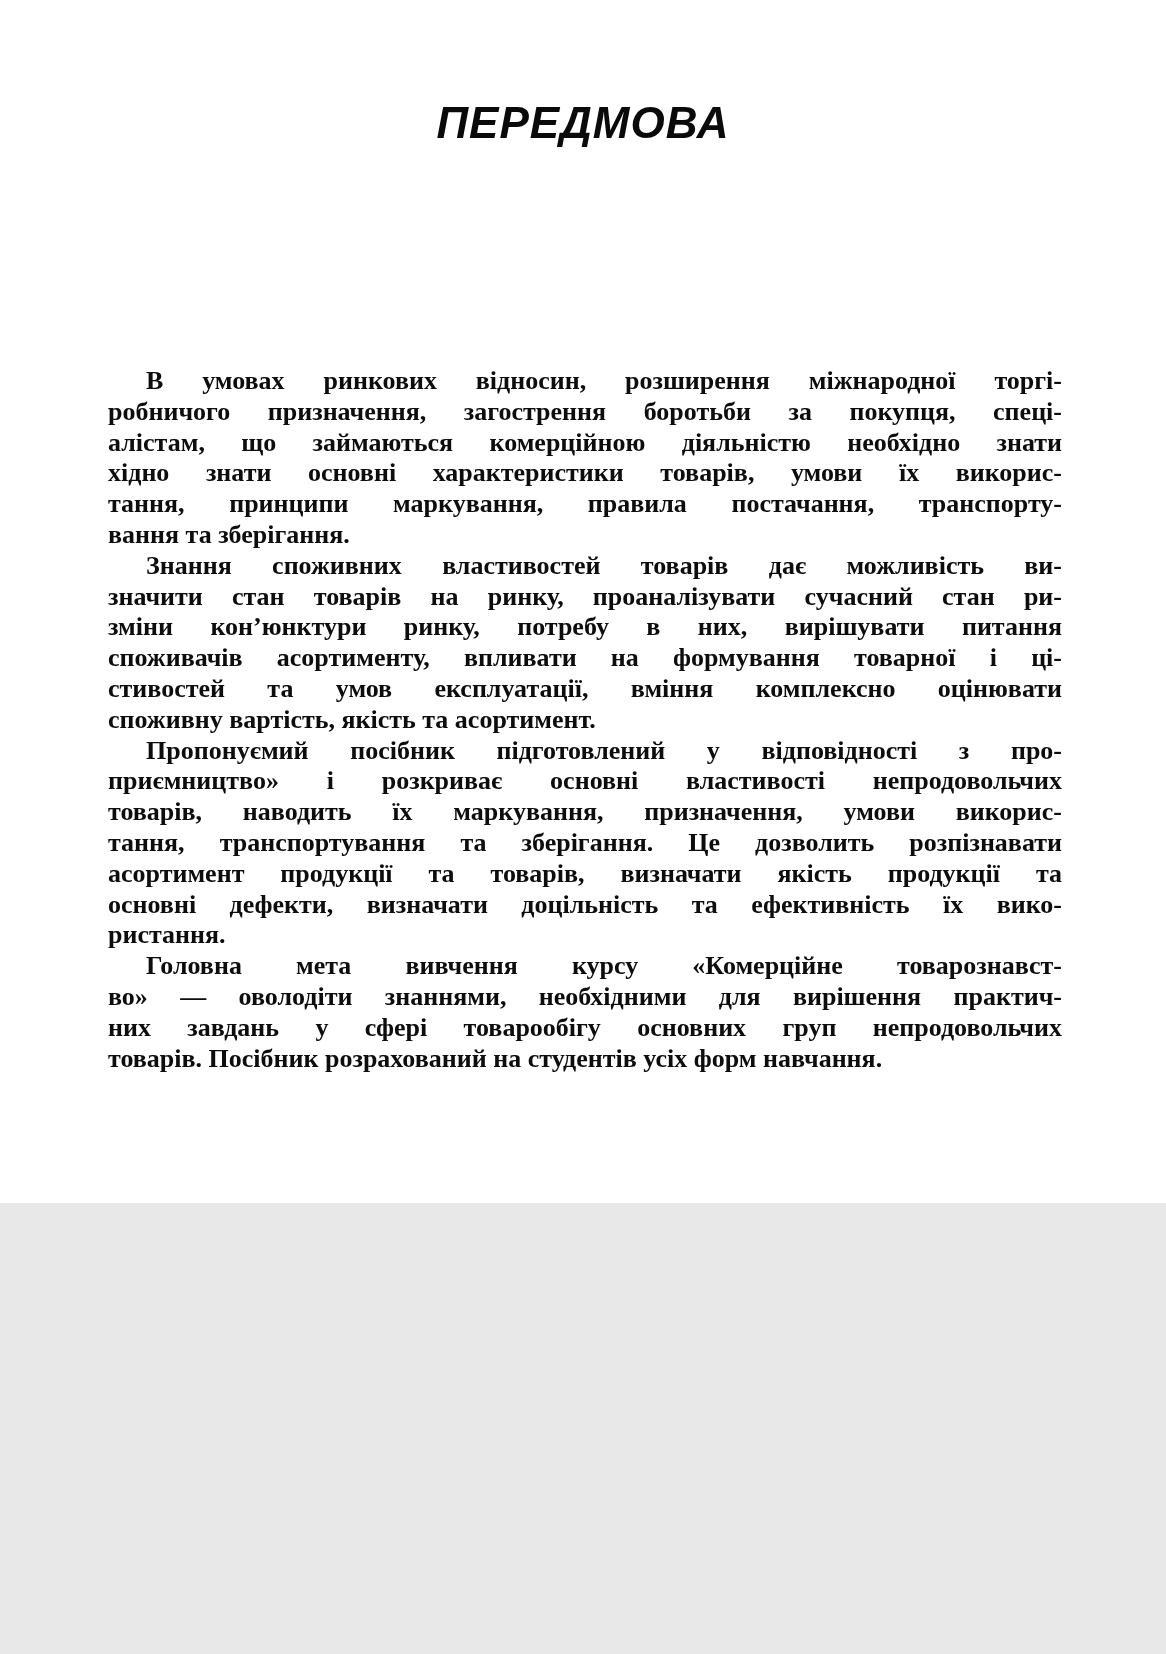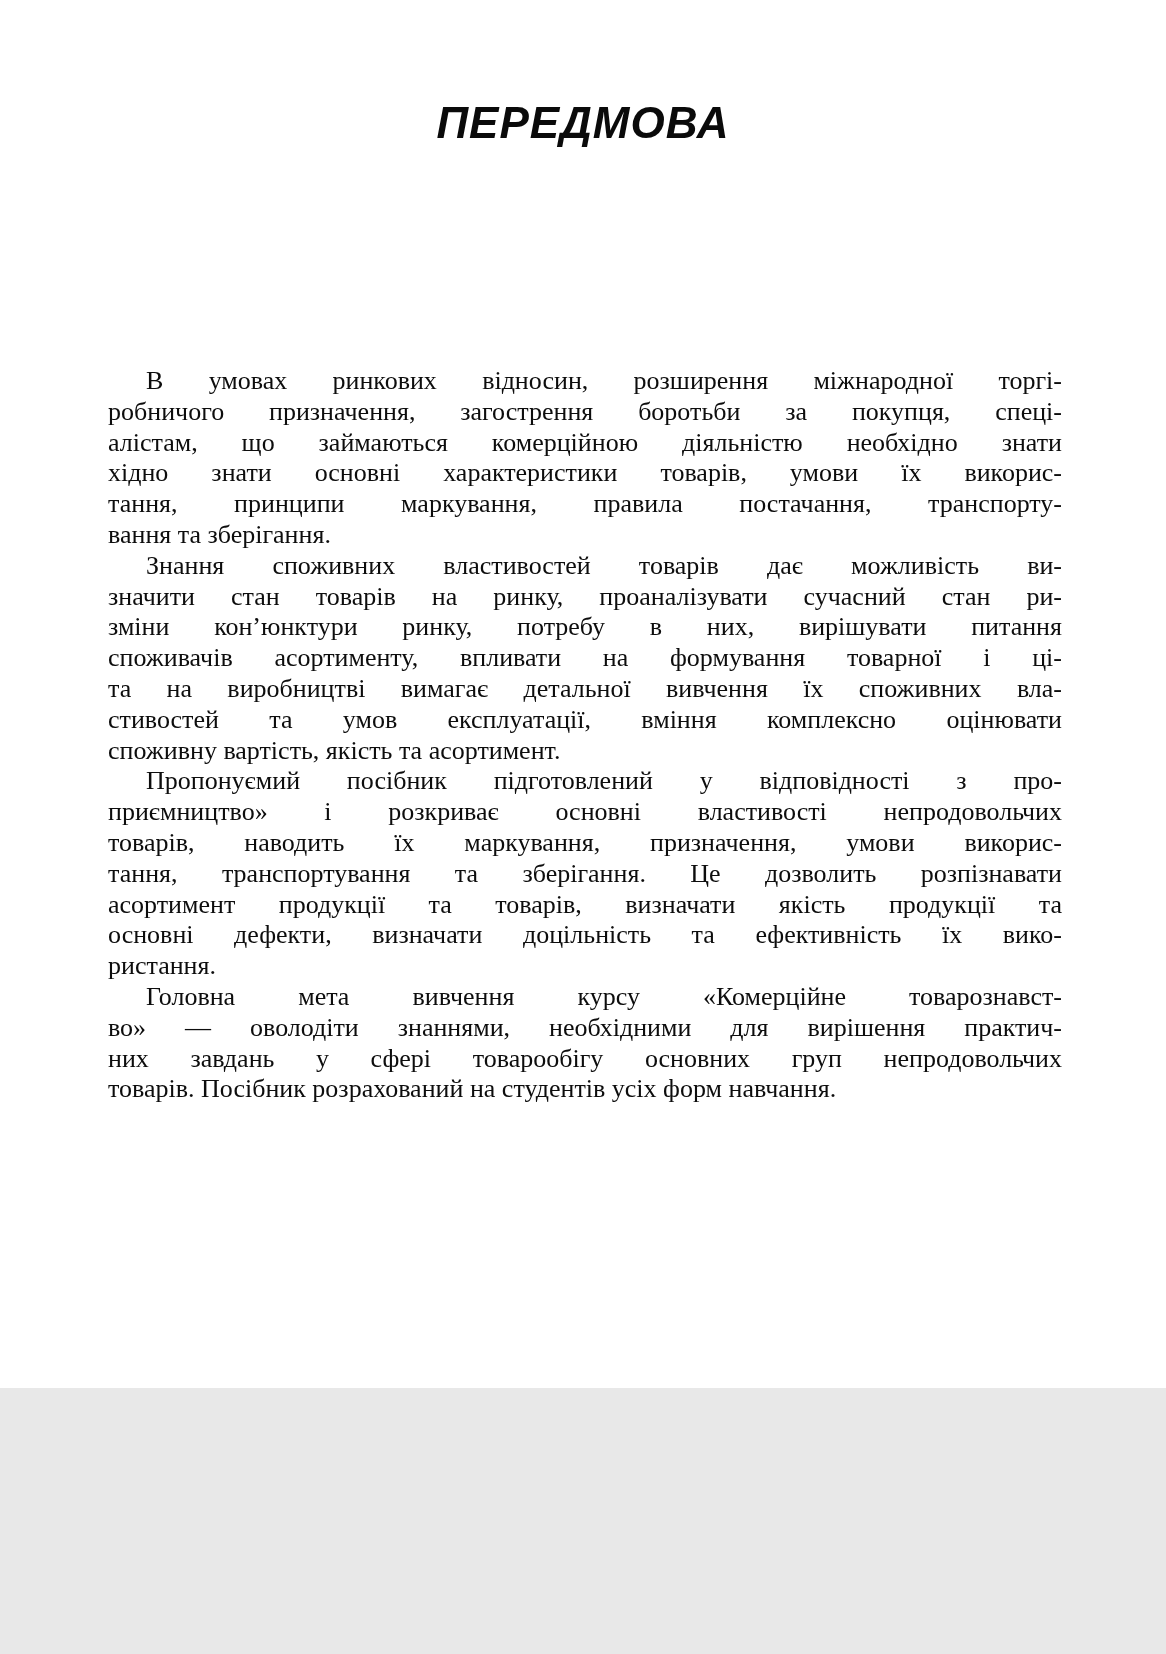--- a/index.html
+++ b/index.html
@@ -3,21 +3,21 @@
 <meta charset="utf-8">
 <style>
   html, body {
     margin: 0;
     padding: 0;
     background: #e8e8e8;
   }
   .page {
     position: relative;
     width: 1166px;
-    height: 1388px;
+    height: 1203px;
     margin: 0 auto;
     background: #ffffff;
     color: #0d0d0d;
     overflow: hidden;
   }
   .title {
     margin: 0;
     padding-top: 97px;
     text-align: center;
     font-family: "Liberation Sans", sans-serif;
@@ -39,20 +39,21 @@
     color: #0d0d0d;
   }
   .paragraph {
     margin: 0;
   }
   .line {
     text-align: justify;
     text-align-last: justify;
     text-justify: inter-word;
     white-space: normal;
+    font-weight: bold;
   }
   .line.first {
     text-indent: 38px;
   }
   .line.last {
     text-align-last: left;
   }
   .page-number {
     position: absolute;
     top: 1492px;
@@ -77,21 +78,20 @@
         <div class="line">алістам, що займаються комерційною діяльністю необхідно знати</div>
         <div class="line">хідно знати основні характеристики товарів, умови їх викорис-</div>
         <div class="line">тання, принципи маркування, правила постачання, транспорту-</div>
         <div class="line last">вання та зберігання.</div>
       </div>
       <div class="paragraph">
         <div class="line first">Знання споживних властивостей товарів дає можливість ви-</div>
         <div class="line">значити стан товарів на ринку, проаналізувати сучасний стан ри-</div>
         <div class="line">зміни кон’юнктури ринку, потребу в них, вирішувати питання</div>
         <div class="line">споживачів асортименту, впливати на формування товарної і ці-</div>
-        <div class="line">та на виробництві вимагає детальної вивчення їх споживних вла-</div>
         <div class="line">стивостей та умов експлуатації, вміння комплексно оцінювати</div>
         <div class="line last">споживну вартість, якість та асортимент.</div>
       </div>
       <div class="paragraph">
         <div class="line first">Пропонуємий посібник підготовлений у відповідності з про-</div>
         <div class="line">приємництво» і розкриває основні властивості непродовольчих</div>
         <div class="line">товарів, наводить їх маркування, призначення, умови викорис-</div>
         <div class="line">тання, транспортування та зберігання. Це дозволить розпізнавати</div>
         <div class="line">асортимент продукції та товарів, визначати якість продукції та</div>
         <div class="line">основні дефекти, визначати доцільність та ефективність їх вико-</div>

